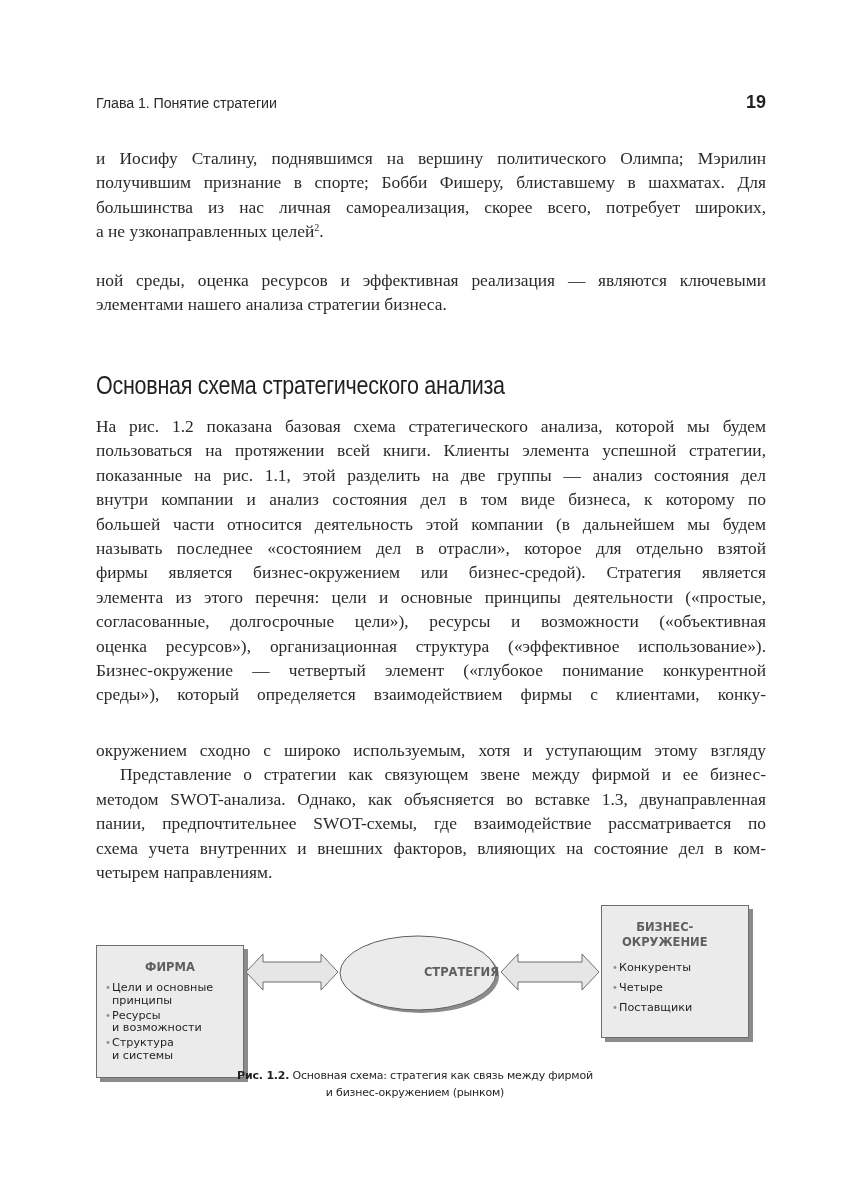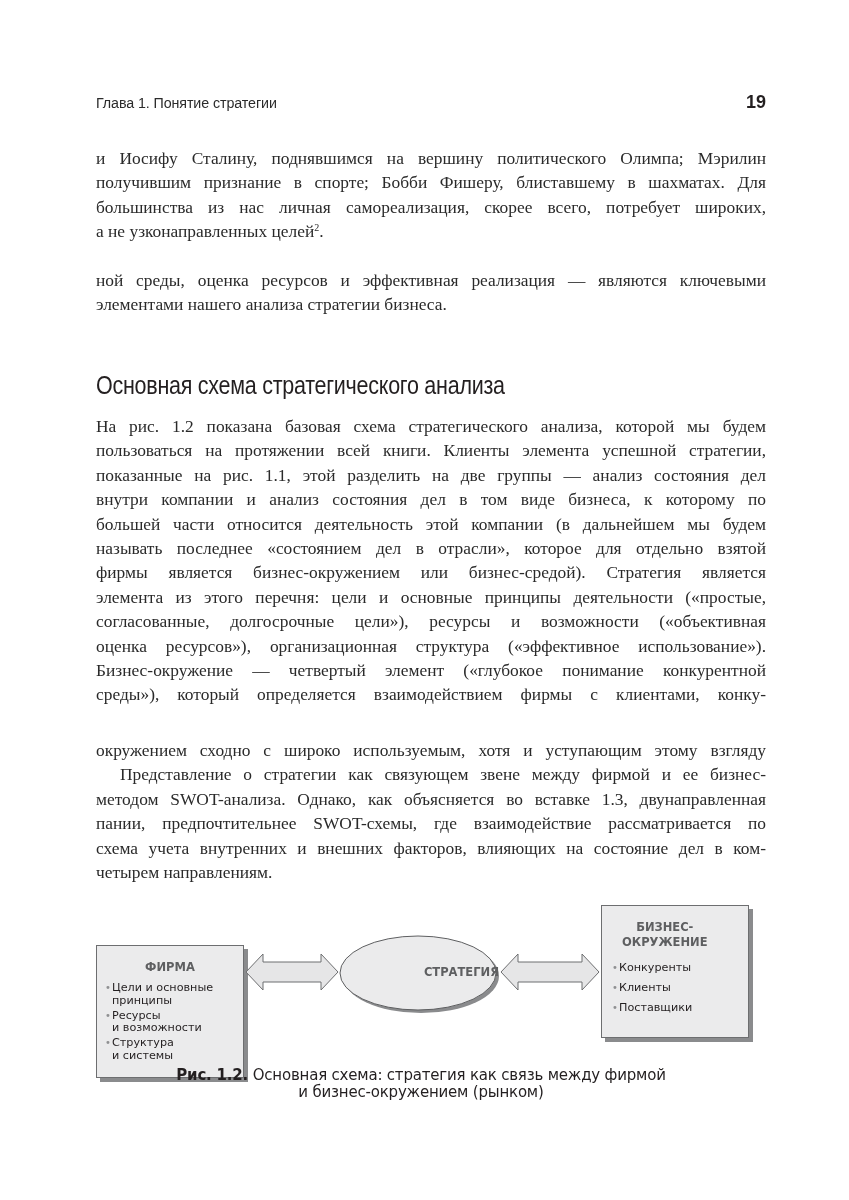--- a/index.html
+++ b/index.html
@@ -36,21 +36,21 @@
   .box-env li { margin-bottom: 7px; }
   .box li .bullet { position: absolute; left: 0; top: 0; color: #8f9092; font-size: 10px; }
 
   .strategy-ellipse { position: absolute; left: 339px; top: 934px; width: 160px; height: 80px; }
   .strategy-label { position: absolute; left: 339px; top: 965px; width: 160px; text-align: right; font-family: "DejaVu Sans", sans-serif; font-weight: bold; font-size: 11.5px; color: #5e5f61; }
 
   .arrow { position: absolute; }
   .arrow-left { left: 245px; top: 953px; width: 94px; height: 38px; }
   .arrow-right { left: 500px; top: 953px; width: 100px; height: 38px; }
 
-  .caption { position: absolute; left: 146px; top: 1067px; width: 550px; text-align: center; font-family: "DejaVu Sans", sans-serif; font-size: 15px; line-height: 17px; color: #231f20; letter-spacing: -0.2px; }
+  .caption { position: absolute; left: 140px; top: 1067px; width: 550px; text-align: center; font-family: "DejaVu Sans", sans-serif; font-size: 11px; line-height: 17px; color: #231f20; letter-spacing: -0.2px; }
   .caption b { font-weight: bold; }
 </style>
 </head>
 <body>
 
 <div class="running-head">
   <span class="chapter">Глава 1. Понятие стратегии</span>
   <span class="page-num">19</span>
 </div>
 
@@ -117,21 +117,21 @@
     <polygon points="1,19 18,1 18,9 82,9 82,1 99,19 82,37 82,29 18,29 18,37" fill="#e6e6e7" stroke="#6d6e70" stroke-width="1"></polygon>
   </svg>
 
   <div class="box box-env">
     <div class="box-title">
       <div>БИЗНЕС-</div>
       <div>ОКРУЖЕНИЕ</div>
     </div>
     <ul>
       <li><span class="bullet">•</span><span>Конкуренты</span></li>
-      <li><span class="bullet">•</span><span>Клиенты</span></li>
+      <li><span class="bullet">•</span><span>Четыре</span></li>
       <li><span class="bullet">•</span><span>Поставщики</span></li>
     </ul>
   </div>
 
   <div class="caption">
     <b>Рис. 1.2.</b><span> Основная схема: стратегия как связь между фирмой</span><br>
     <span>и бизнес-окружением (рынком)</span>
   </div>
 </div>
 

